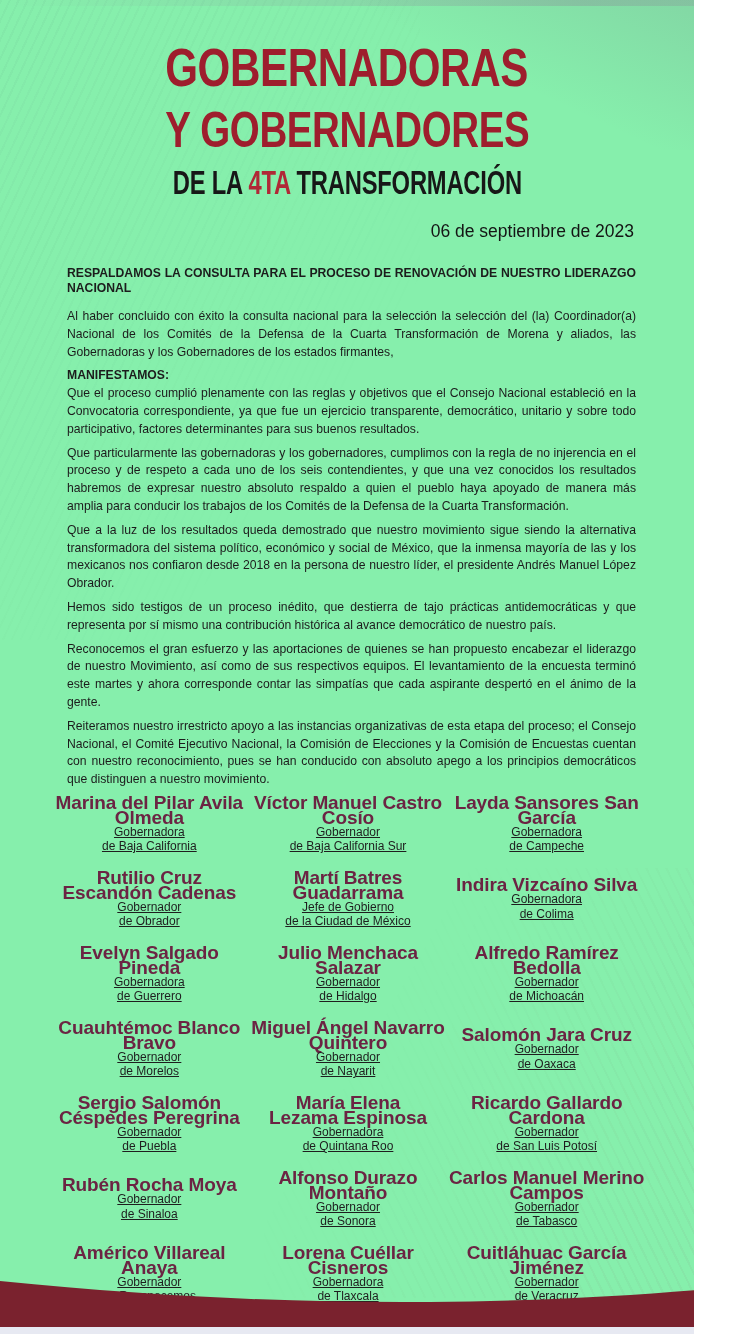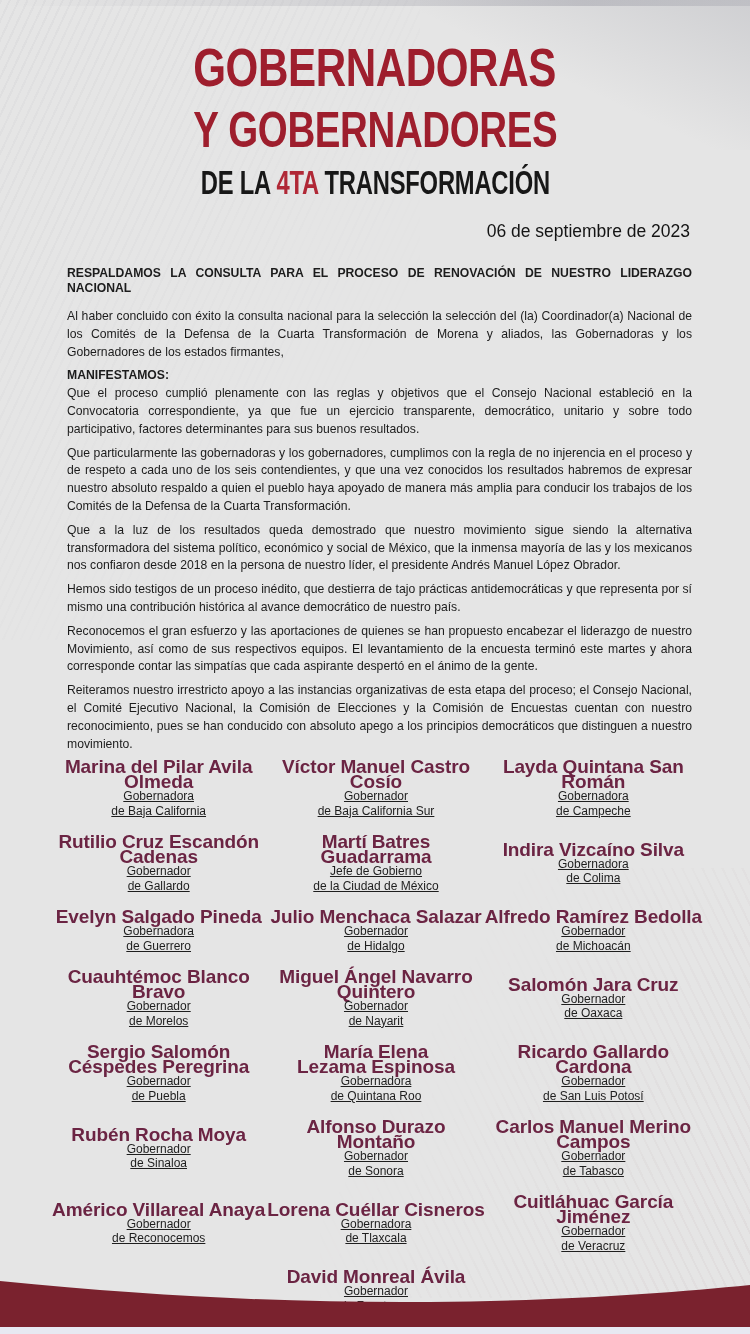--- a/index.html
+++ b/index.html
@@ -1,18 +1,18 @@
 <!DOCTYPE html>
 <html><head>
 <meta charset="utf-8">
 <style>
   html,body { margin:0; padding:0; background:#ffffff; }
   .page {
-    position:relative; width:750px; height:1334px; overflow:hidden;
-    background:#e5e5e5;
+    position:relative; width:694px; height:1334px; overflow:hidden;
+    background:#86efac;
     font-family:"Liberation Sans", sans-serif;
     -webkit-font-smoothing:antialiased;
   }
   
   .top-edge { position:absolute; top:0; left:0; width:750px; height:6px;
     background:linear-gradient(90deg, rgba(160,160,170,0) 0%, rgba(140,140,152,0.35) 78%, rgba(140,140,152,0.22) 100%); }
   .tex-tl { position:absolute; top:0; left:0; width:420px; height:640px; pointer-events:none;
     background:repeating-linear-gradient(115deg, rgba(55,55,85,0.032) 0 2px, rgba(0,0,0,0) 2px 8px);
     -webkit-mask-image:linear-gradient(125deg,#000 5%, rgba(0,0,0,0) 75%);
             mask-image:linear-gradient(125deg,#000 5%, rgba(0,0,0,0) 75%); }
@@ -101,28 +101,28 @@
       <div class="name">Marina del Pilar Avila Olmeda</div>
       <div class="role">Gobernadora</div>
       <div class="state">de Baja California</div>
     </div>
       <div class="sig">
       <div class="name">Víctor Manuel Castro Cosío</div>
       <div class="role">Gobernador</div>
       <div class="state">de Baja California Sur</div>
     </div>
       <div class="sig">
-      <div class="name">Layda Quintana San Román</div>
+      <div class="name">Layda Sansores San García</div>
       <div class="role">Gobernadora</div>
       <div class="state">de Campeche</div>
     </div>
       <div class="sig">
       <div class="name">Rutilio Cruz Escandón Cadenas</div>
       <div class="role">Gobernador</div>
-      <div class="state">de Gallardo</div>
+      <div class="state">de Obrador</div>
     </div>
       <div class="sig">
       <div class="name">Martí Batres Guadarrama</div>
       <div class="role">Jefe de Gobierno</div>
       <div class="state">de la Ciudad de México</div>
     </div>
       <div class="sig">
       <div class="name">Indira Vizcaíno Silva</div>
       <div class="role">Gobernadora</div>
       <div class="state">de Colima</div>

